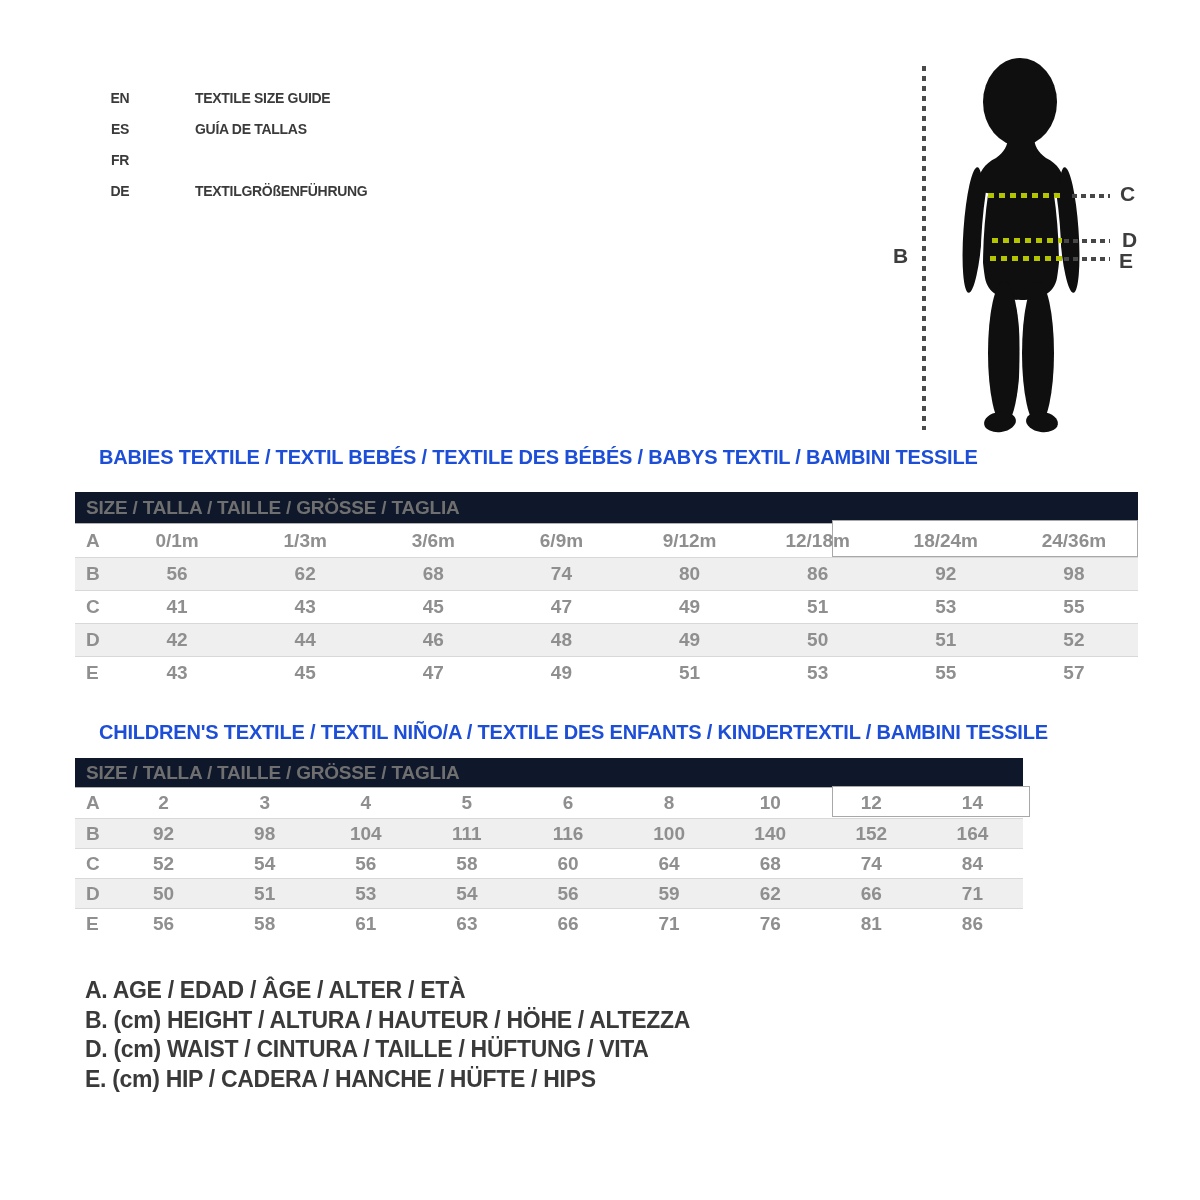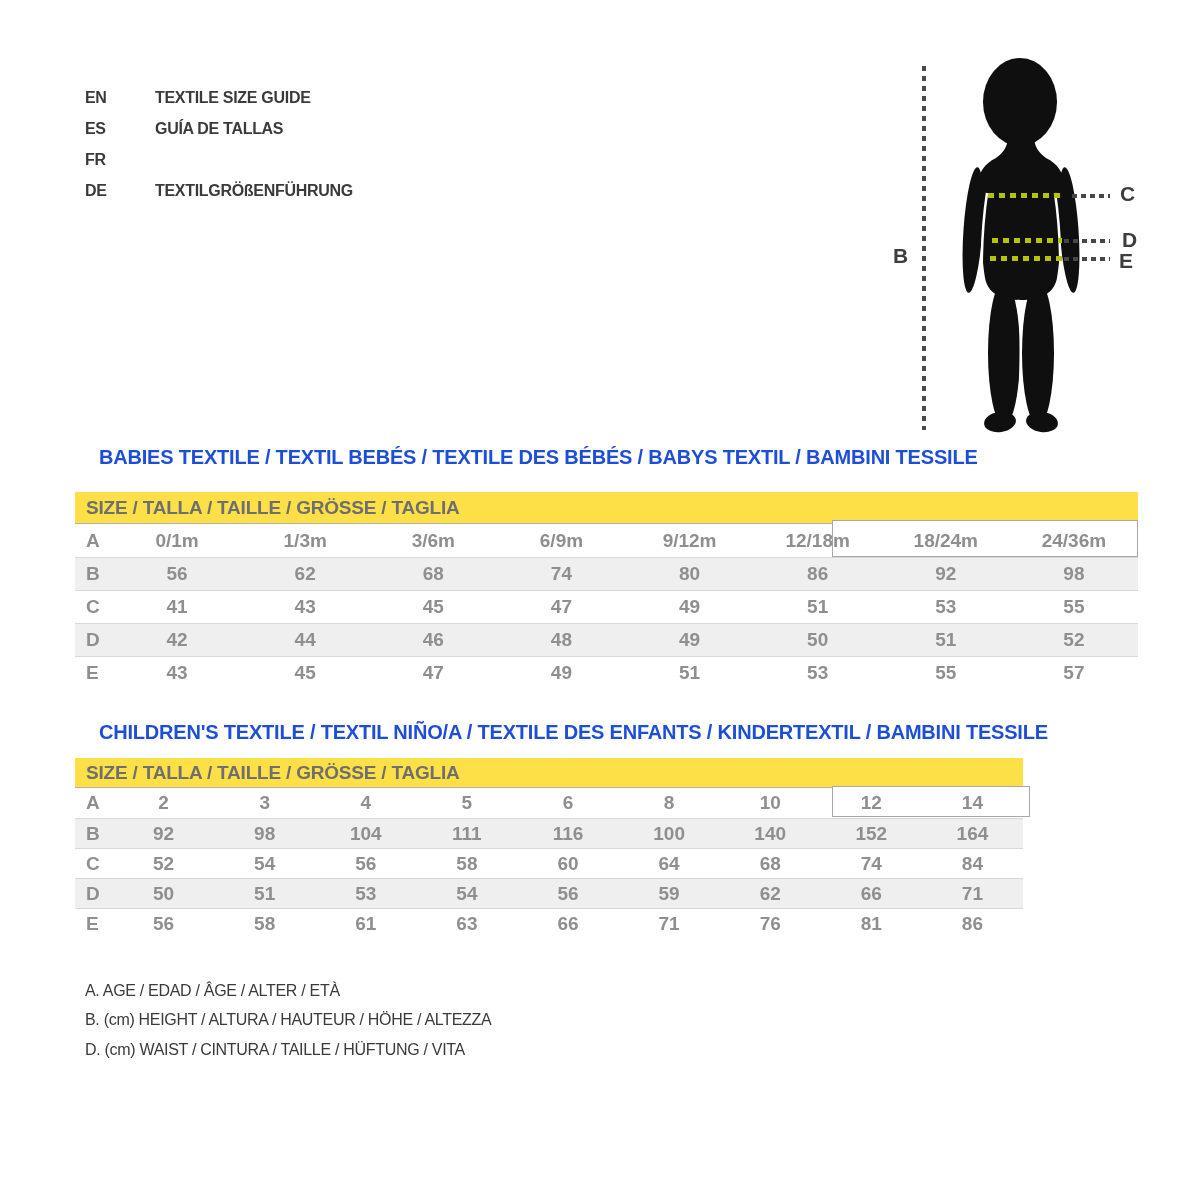--- a/index.html
+++ b/index.html
@@ -4,42 +4,42 @@
 <style>
   html,body{margin:0;padding:0;}
   body{
     width:1200px;height:1200px;position:relative;background:#ffffff;
     font-family:"Liberation Sans", sans-serif;overflow:hidden;
   }
 
   
   #lang-block{position:absolute;left:85px;top:82px;}
   .lang-row{display:flex;height:31px;align-items:center;
-    font-size:16px;font-weight:700;color:#3a3a3a;letter-spacing:-0.3px;}
+    font-size:14px;font-weight:700;color:#3a3a3a;letter-spacing:-0.3px;text-align:center;}
   .lang-code{width:70px;}
-  .lang-title{white-space:nowrap;}
+  .lang-title{white-space:nowrap;margin-left:40px;}
 
   
   #figure-area{position:absolute;left:860px;top:40px;width:340px;height:420px;}
   #silhouette-svg{position:absolute;left:100px;top:18px;}
   .dash-vert{position:absolute;width:4px;
     background:repeating-linear-gradient(180deg,#4a4a4a 0 5px,transparent 5px 10px);}
   .dash-green{position:absolute;height:5px;z-index:5;
     background:repeating-linear-gradient(90deg,#b5c400 0 6px,transparent 6px 11px);}
   .dash-dark{position:absolute;height:4px;z-index:5;
     background:repeating-linear-gradient(90deg,#474747 0 5px,transparent 5px 9px);}
   .fig-label{position:absolute;font-size:21px;font-weight:700;color:#3d3d3d;}
 
   
   .section-title{position:absolute;left:99px;font-size:20px;font-weight:700;
     color:#1d4ed8;letter-spacing:-0.2px;white-space:nowrap;}
 
   
   .size-table{position:absolute;left:75px;}
-  .t-head{background:#fde047;color:#6f6f6f;font-weight:700;font-size:19px;
+  .t-head{background:#0f172a;color:#6f6f6f;font-weight:700;font-size:19px;
     display:flex;align-items:center;padding-left:11px;box-sizing:border-box;
     border-bottom:1px solid #b0b0b0;letter-spacing:-0.2px;}
   .t-row{display:flex;align-items:center;box-sizing:border-box;
     color:#8f8f8f;font-size:19px;font-weight:700;border-top:1px solid #d8d8d8;}
   .t-row:first-child{border-top:none;}
   .t-row:nth-child(even){background:#efefef;}
   .t-lab{width:38px;padding-left:11px;box-sizing:border-box;
     position:relative;z-index:4;}
   .t-cell{flex:1;text-align:center;position:relative;z-index:4;}
   #babies-table{top:492px;width:1063px;}
@@ -50,22 +50,22 @@
   #children-table .t-row{height:30px;}
 
   
   .hl-box{position:absolute;background:#ffffff;border:1px solid #a8a8a8;
     z-index:3;box-sizing:border-box;}
   #babies-hl{left:832px;top:520px;width:306px;height:37px;}
   #children-hl{left:832px;top:786px;width:198px;height:31px;}
 
   
   #legend-block{position:absolute;left:85px;top:976px;}
-  .legend-line{height:29.5px;display:flex;align-items:center;font-size:16px;
-    font-weight:400;color:#3a3a3a;letter-spacing:-0.3px;white-space:nowrap;}
+  .legend-line{height:29.5px;display:flex;align-items:center;font-size:23px;
+    font-weight:700;color:#3a3a3a;letter-spacing:-0.3px;white-space:nowrap;}
 </style>
 </head>
 <body>
 
 <div id="lang-block">
   <div class="lang-row">
     <span class="lang-code">EN</span>
     <span class="lang-title">TEXTILE SIZE GUIDE</span>
   </div>
   <div class="lang-row">
@@ -250,13 +250,14 @@
         <span class="t-cell">86</span>
       </div>
     </div>
 </div>
 <div id="children-hl" class="hl-box"></div>
 
 <div id="legend-block">
   <div class="legend-line">A. AGE / EDAD / ÂGE / ALTER / ETÀ</div>
   <div class="legend-line">B. (cm) HEIGHT / ALTURA / HAUTEUR / HÖHE / ALTEZZA</div>
   <div class="legend-line">D. (cm) WAIST / CINTURA / TAILLE / HÜFTUNG / VITA</div>
+  <div class="legend-line">E. (cm) HIP / CADERA / HANCHE / HÜFTE / HIPS</div>
 </div>
 
 </body></html>

